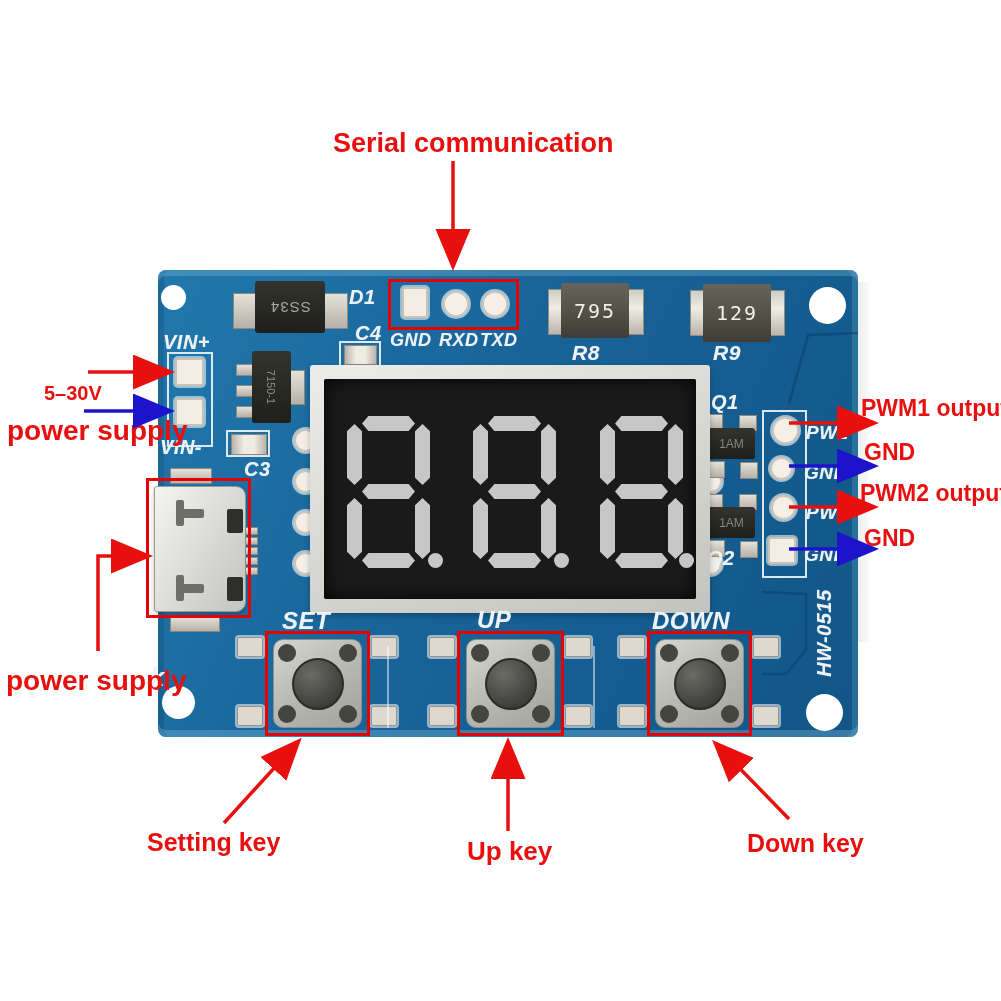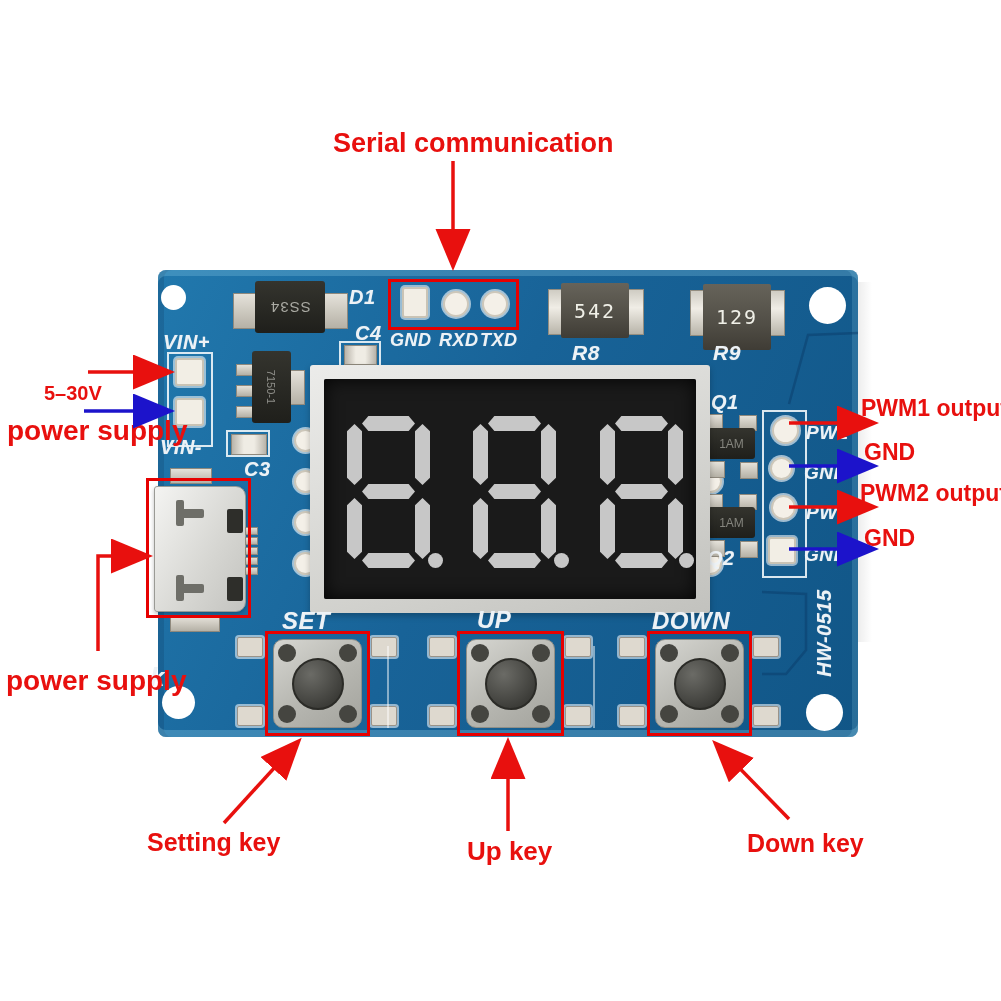--- a/index.html
+++ b/index.html
@@ -78,26 +78,26 @@
   <div class="pad" style="left:402px;top:287px;width:26px;height:31px;"></div>
   <div class="rpad" style="left:443px;top:291px;width:26px;height:26px;"></div>
   <div class="rpad" style="left:482px;top:291px;width:26px;height:26px;"></div>
   <div class="silk" style="left:390px;top:330px;font-size:18px;">GND</div>
   <div class="silk" style="left:439px;top:330px;font-size:18px;">RXD</div>
   <div class="silk" style="left:480px;top:330px;font-size:18px;">TXD</div>
 
   <div class="rescap" style="left:548px;top:289px;width:17px;height:44px;"></div>
   <div class="rescap" style="left:625px;top:289px;width:17px;height:44px;"></div>
   <div class="resbody" style="left:561px;top:283px;width:68px;height:55px;">
-    <span>542</span>
+    <span>795</span>
   </div>
   <div class="silk" style="left:572px;top:341px;font-size:21px;">R8</div>
   <div class="rescap" style="left:690px;top:290px;width:17px;height:44px;"></div>
   <div class="rescap" style="left:766px;top:290px;width:17px;height:44px;"></div>
-  <div class="resbody" style="left:703px;top:284px;width:68px;height:66px;">
+  <div class="resbody" style="left:703px;top:284px;width:68px;height:58px;">
     <span>129</span>
   </div>
   <div class="silk" style="left:713px;top:341px;font-size:21px;">R9</div>
 
   <div class="silk" style="left:163px;top:331px;font-size:20px;">VIN+</div>
   <div class="outline" style="left:167px;top:352px;width:46px;height:95px;"></div>
   <div class="pad" style="left:175px;top:358px;width:29px;height:28px;"></div>
   <div class="pad" style="left:175px;top:398px;width:29px;height:28px;"></div>
   <div class="silk" style="left:160px;top:436px;font-size:20px;">VIN-</div>
 

